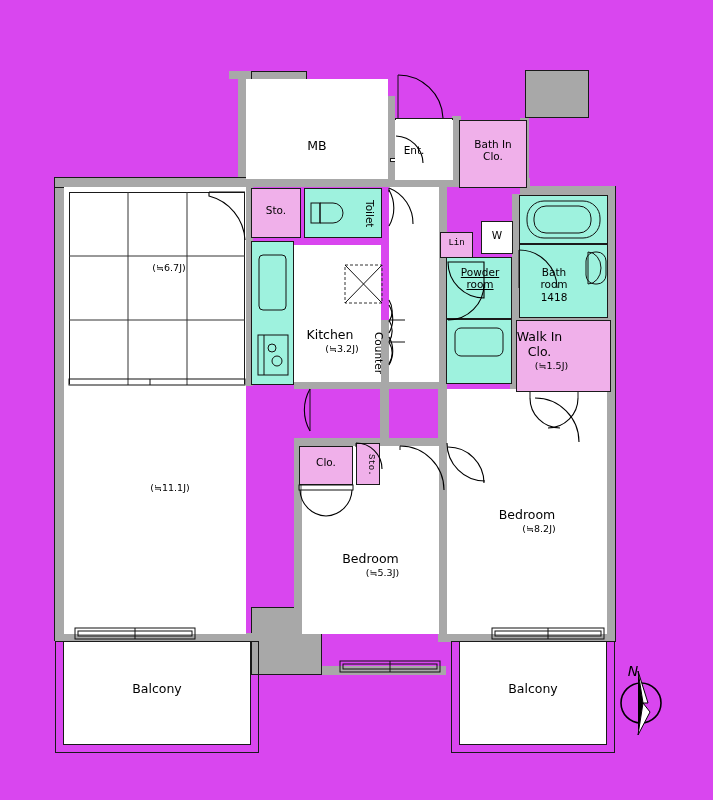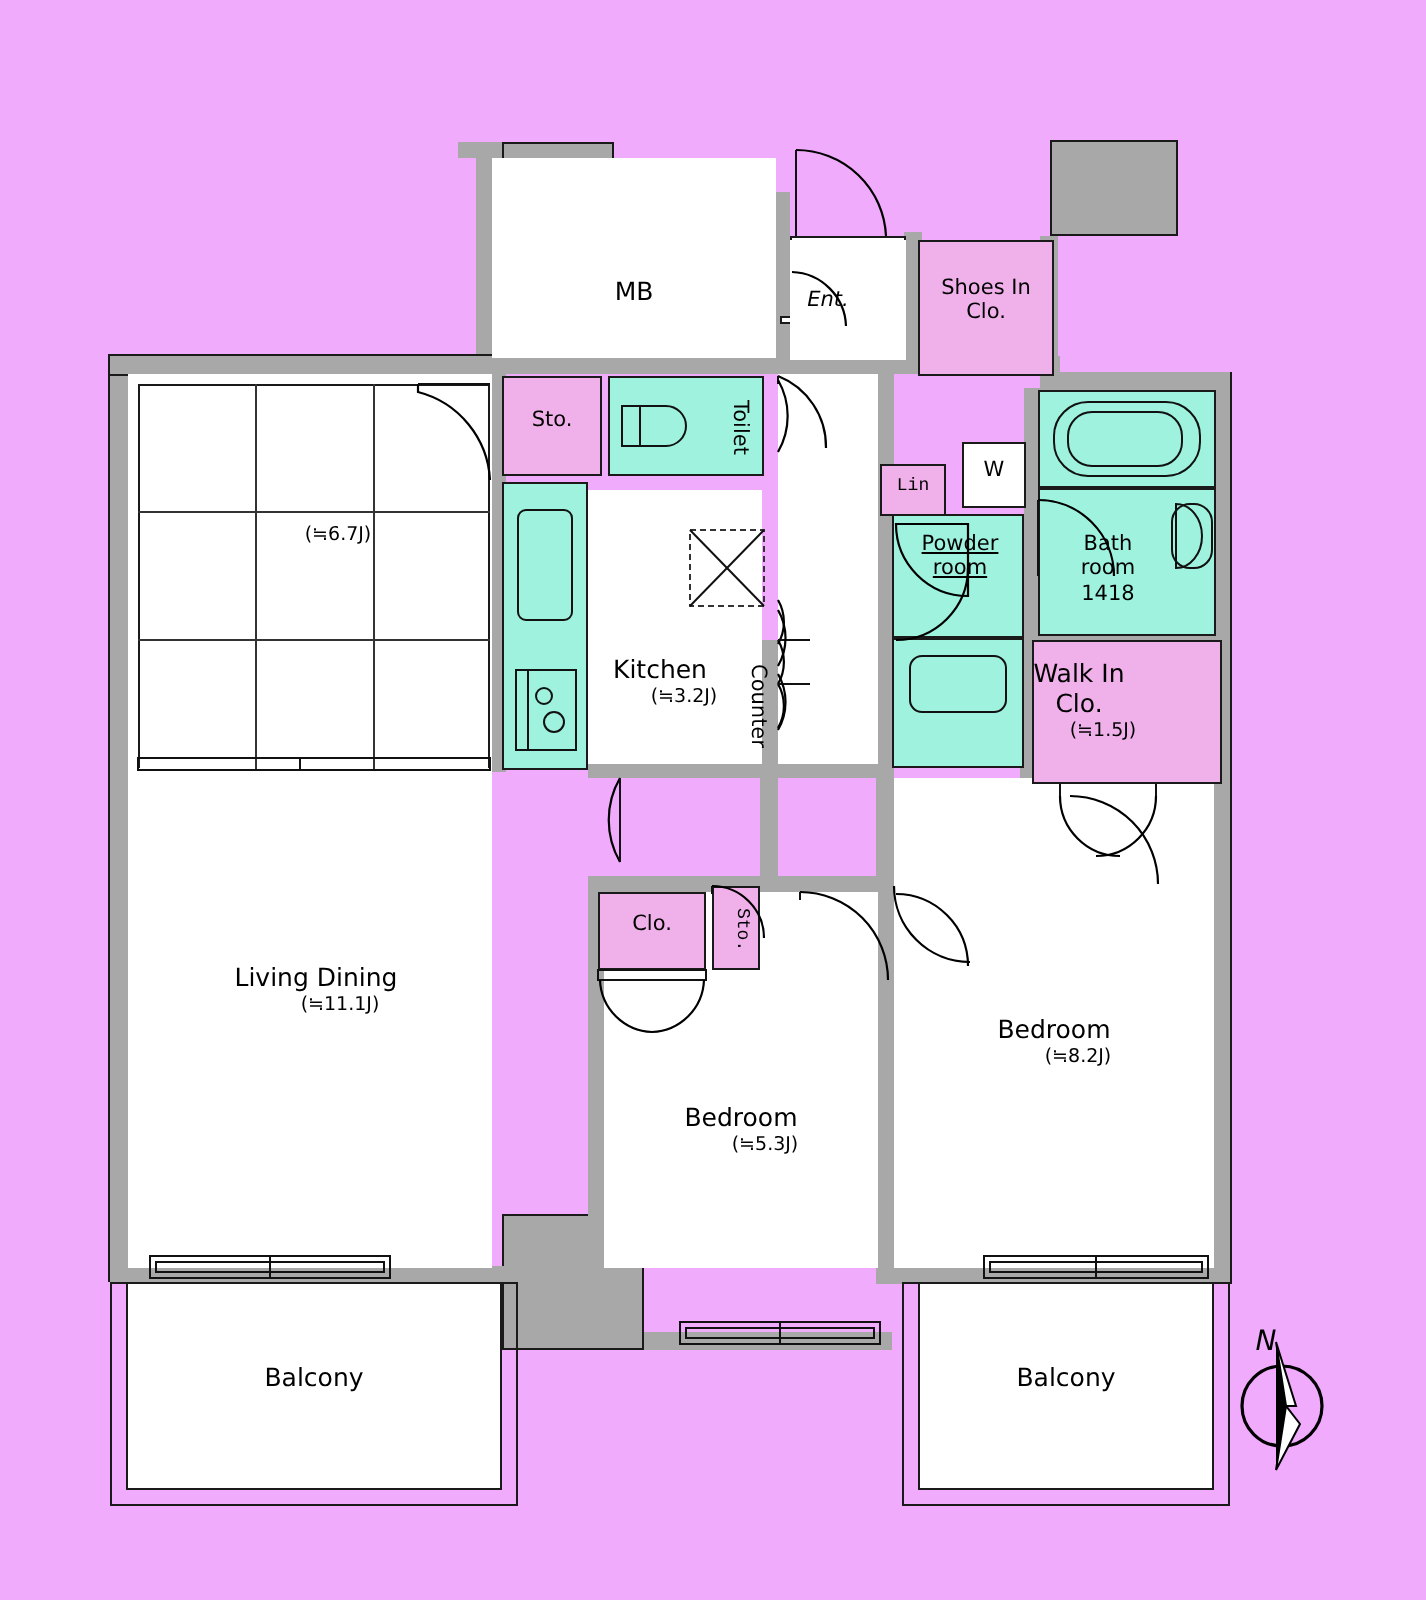--- a/index.html
+++ b/index.html
@@ -1,17 +1,17 @@
 <!DOCTYPE html>
 <html><head>
 <meta charset="utf-8">
 <style>
   html,body{margin:0;padding:0;background:#ffffff;}
   body{width:713px;height:800px;font-family:"DejaVu Sans","Liberation Sans",sans-serif;}
-  #plan{position:relative;width:713px;height:800px;overflow:hidden;background:#f0abfc;}
+  #plan{position:relative;width:713px;height:800px;overflow:hidden;background:#d946ef;}
   .abs{position:absolute;box-sizing:border-box;}
   .wallplain{background:#a8a8a8;}
   .room{background:#ffffff;border:1px solid #1a1a1a;}
   .pink{background:#f0b0ea;border:1px solid #1a1a1a;}
   .teal{background:#9ef2de;border:1px solid #1a1a1a;}
   .whitebox{background:#ffffff;border:1px solid #1a1a1a;}
   .thin{border:1px solid #1a1a1a;}
   .lbl{position:absolute;text-align:center;color:#000;line-height:1.18;white-space:nowrap;}
   .lbl .nm{display:block;font-size:12.5px;}
   .lbl .ar{display:block;font-size:9.5px;padding-left:24px;}
@@ -243,26 +243,26 @@
       <path class="cmp" d="M 638 671 L 643 703 L 638 735 Z"></path>
       <path d="M 643 703 L 638 671 L 648 703 Z" fill="#fff" stroke="#000" stroke-width="1"></path>
       <path d="M 643 703 L 638 735 L 650 712 Z" fill="#fff" stroke="#000" stroke-width="1"></path>
     </g>
   </svg>
 
   <div class="lbl" style="left:271px;top:139px;width:92px;">
     <span class="nm">MB</span>
   </div>
 
-  <div class="lbl small" style="left:386px;top:144px;width:56px;font-style:italic;">
+  <div class="lbl small" style="left:386px;top:144px;width:56px;">
     <span class="nm">Ent.</span>
   </div>
 
   <div class="lbl small" style="left:459px;top:138px;width:68px;">
-    <span class="nm">Shoes In</span>
+    <span class="nm">Bath In</span>
     <span class="nm">Clo.</span>
   </div>
 
   <div class="lbl small" style="left:251px;top:204px;width:50px;">
     <span class="nm">Sto.</span>
   </div>
 
   <div class="lbl small vert" style="left:356px;top:192px;width:20px;height:44px;">
     <span class="nm">Toilet</span>
   </div>
@@ -299,21 +299,20 @@
   <div class="lbl" style="left:290px;top:328px;width:80px;">
     <span class="nm">Kitchen</span>
     <span class="ar">(≒3.2J)</span>
   </div>
 
   <div class="lbl small vert" style="left:365px;top:322px;width:20px;height:62px;">
     <span class="nm">Counter</span>
   </div>
 
   <div class="lbl" style="left:70px;top:482px;width:176px;">
-    <span class="nm">Living Dining</span>
     <span class="ar">(≒11.1J)</span>
   </div>
 
   <div class="lbl small" style="left:299px;top:456px;width:54px;">
     <span class="nm">Clo.</span>
   </div>
 
   <div class="lbl tiny vert" style="left:362px;top:449px;width:14px;height:32px;">
     <span class="nm">Sto.</span>
   </div>

